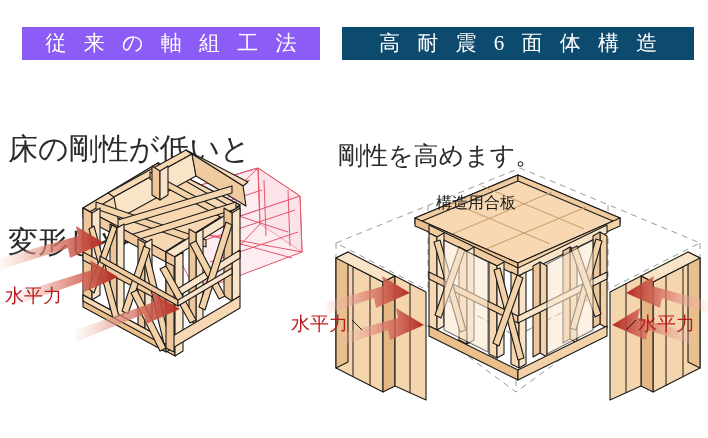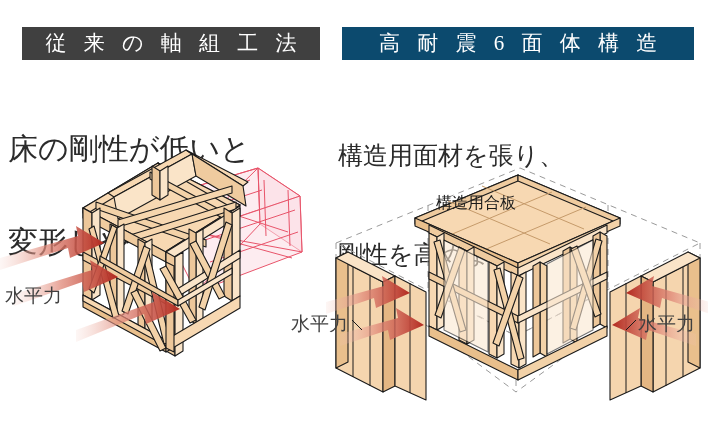--- a/index.html
+++ b/index.html
@@ -26,42 +26,42 @@
     text-align: center;
     color: #ffffff;
     font-size: 21px;
     letter-spacing: 6px;
     text-indent: 6px;
     font-family: "Liberation Serif", "DejaVu Serif", serif;
     white-space: nowrap;
   }
   #header-left {
     left: 22px; top: 27px; width: 298px;
-    background: #404040;
+    background: #8b5cf6;
   }
   #header-right {
     left: 10px; top: 27px; width: 352px;
     background: #0c4a6e;
   }
 
   .body-text {
     position: absolute;
     color: #2b2b2b;
     white-space: pre;
     font-family: "Liberation Serif", "DejaVu Serif", serif;
   }
   #body-left  { left: 8px;  top: 71px; font-size: 30px; line-height: 31px; }
   #body-right { left: 6px;  top: 73px; font-size: 25px; line-height: 33px; }
 
   .fig { position: absolute; left: 0; top: 0; }
 
   .force-label {
     position: absolute;
     font-size: 19px;
-    color: #404040;
+    color: #b91c1c;
     white-space: nowrap;
     font-family: Liberation Sans, sans-serif;
   }
   #label-force-left-1 { left: 5px;   top: 283px; }
   #label-force-right-1{ left: 291px; top: 311px; }
   #label-force-right-2{ left: 638px; top: 311px; }
 
   #label-plywood {
     position: absolute;
     left: 436px; top: 193px;
@@ -185,21 +185,20 @@
     </svg>
 
     <div class="force-label" id="label-force-left-1">水平力</div>
   </div>
 
   <div class="panel" id="panel-right">
 
     <div class="header-bar" id="header-right">高 耐 震 6 面 体 構 造</div>
 
     <div class="body-text" id="body-right">
-      <div>構造用面材を張り、</div>
       <div>剛性を高めます。</div>
     </div>
   </div>
 
   <svg class="fig" width="708" height="438" style="pointer-events:none">
     <defs>
       <linearGradient id="arrGradR" x1="0" y1="0" x2="1" y2="0">
         <stop offset="0%" stop-color="#f3c6bb" stop-opacity="0.15"></stop>
         <stop offset="45%" stop-color="#e08878" stop-opacity="0.75"></stop>
         <stop offset="100%" stop-color="#b32a20" stop-opacity="1"></stop>

